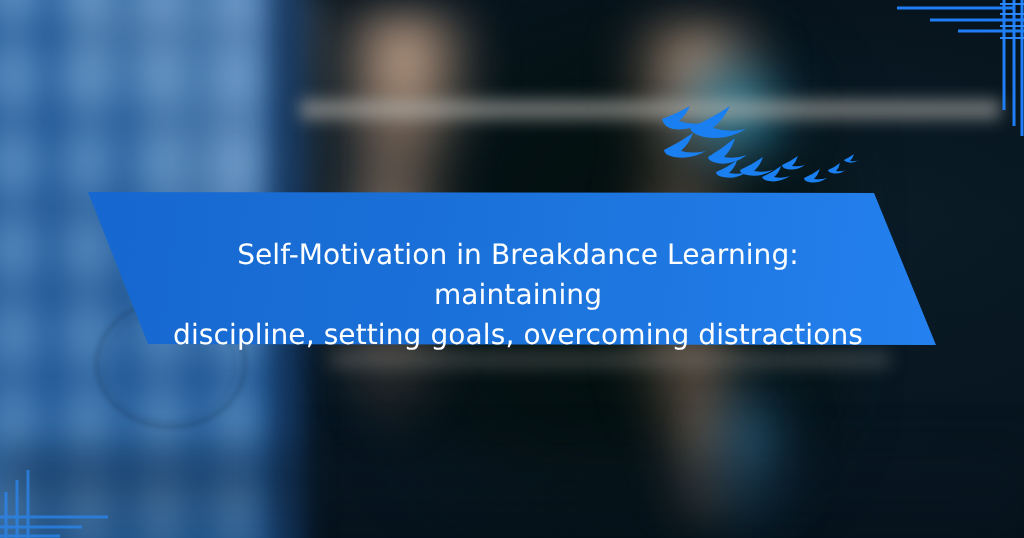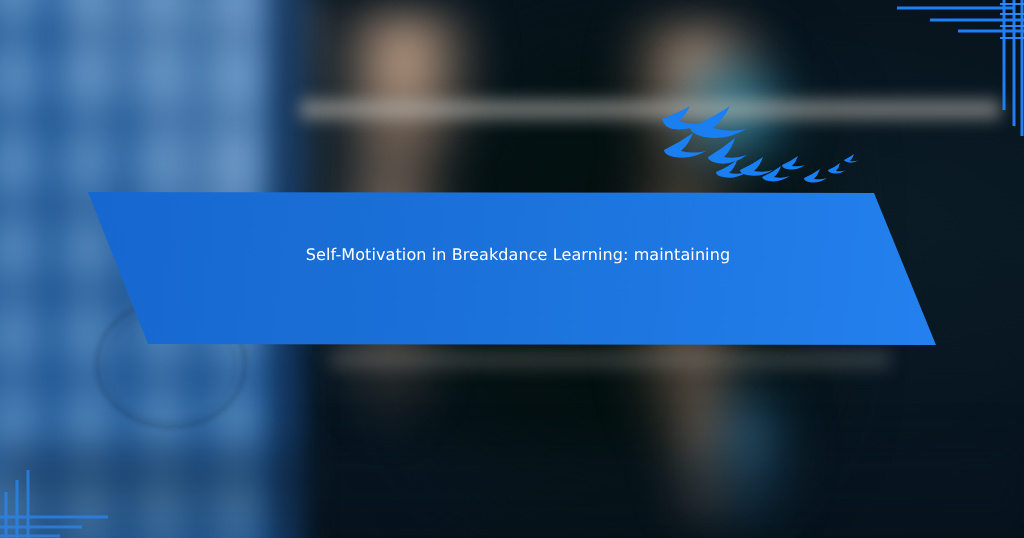--- a/index.html
+++ b/index.html
@@ -137,21 +137,21 @@
     left:80px; top:186px; width:870px; height:166px;
     background:linear-gradient(97deg, #1667cf 0%, #1b72da 48%, #2481ef 100%);
     clip-path:polygon(8px 6px, 794px 7px, 856px 159px, 68px 158px);
   }
   .banner-text {
     position:absolute;
     left:150px; top:235px; width:736px;
     text-align:center;
     color:#ffffff;
     font-family:"DejaVu Sans", sans-serif;
-    font-size:16px;
+    font-size:28px;
     font-weight:400;
     line-height:40px;
     letter-spacing:0.1px;
     text-rendering:geometricPrecision;
   }
 </style>
 </head>
 <body>
 
 <div class="stage">
@@ -210,16 +210,17 @@
       <path d="M804 178 q9 -4 16 -9 q-2 6 -6 10 q7 1 13 -1 q-9 6 -18 4 q-5 -1 -5 -4 z"></path>
       <path d="M828 170 q7 -3 12 -7 q-1 5 -4 8 q6 1 10 -1 q-7 5 -14 3 q-4 -1 -4 -3 z"></path>
       <path d="M844 160 q6 -3 10 -6 q-1 4 -4 7 q5 1 9 -1 q-6 4 -12 2 q-3 -1 -3 -2 z"></path>
     </g>
   </svg>
 
   <div class="banner">
     <div class="banner-shape"></div>
     <div class="banner-text">
       <div>Self-Motivation in Breakdance Learning: maintaining</div>
+      <div>discipline, setting goals, overcoming distractions</div>
     </div>
   </div>
 
 </div>
 
 </body></html>

